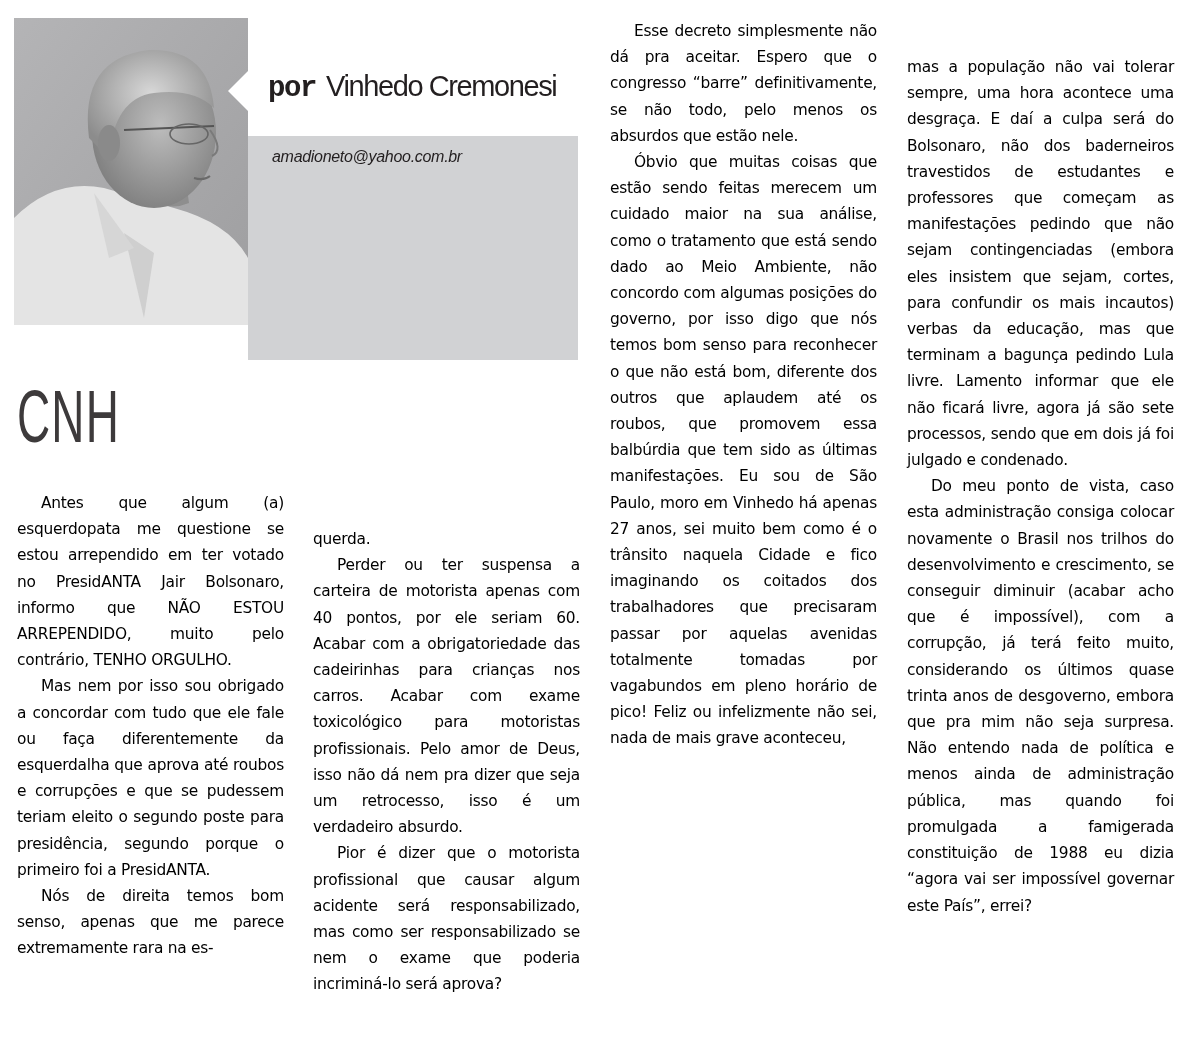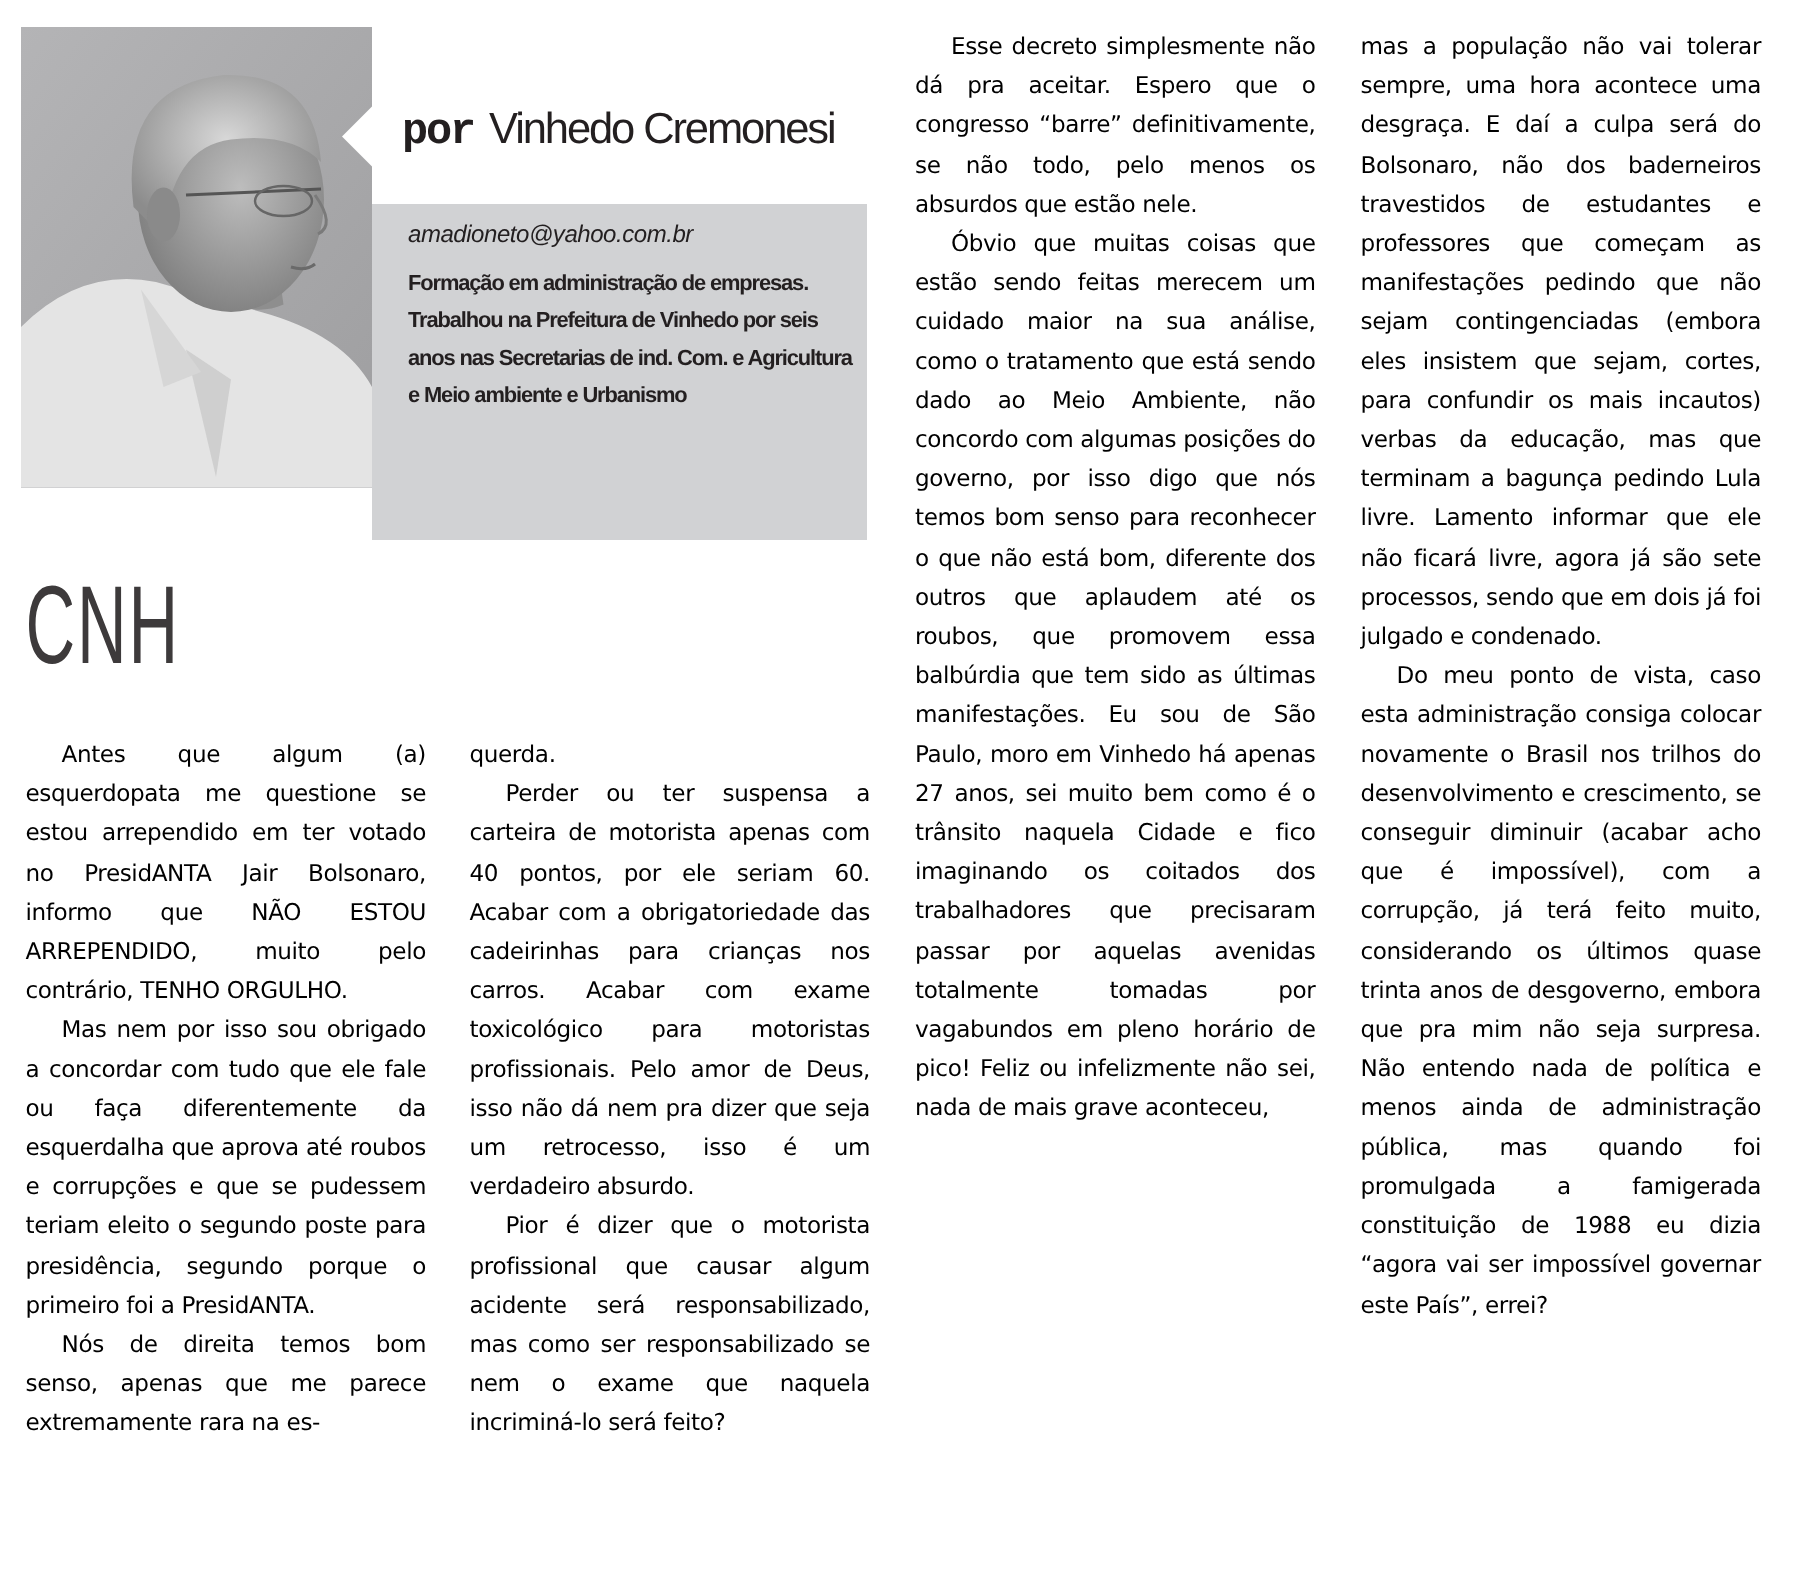--- a/index.html
+++ b/index.html
@@ -102,21 +102,21 @@
       letter-spacing: -0.25px;
       text-align: justify;
       text-align-last: auto;
       hyphens: manual;
       color: #000000;
     }
     .col p {
       margin: 0;
       text-indent: 24px;
     }
-    .col p.cont { text-indent: 0; }
+    .col p.cont { text-indent: 0; margin-top: 36px; }
     .col1 { left: 17px;  top: 490px; }
     .col2 { left: 313px; top: 490px; }
     .col3 { left: 610px; top: 18px; }
     .col4 { left: 907px; top: 18px; }
   </style>
 </head>
 <body>
 
 <div class="photo">
   <svg viewBox="0 0 234 307" preserveAspectRatio="none">
@@ -157,35 +157,34 @@
   </svg>
 </div>
 <div class="notch"></div>
 
 <div class="byline">
   <span class="por">por</span><span>Vinhedo Cremonesi</span>
 </div>
 
 <div class="bio-box">
   <div class="email">amadioneto@yahoo.com.br</div>
-  <div class="bio">Formação em administração de empresas. Trabalhou na Prefeitura de Vinhedo por seis anos nas Secretarias de ind. Com. e Agricultura e Meio ambiente e Urbanismo</div>
 </div>
 
 <div class="title">CNH</div>
 
 <div class="col col1">
   <p>Antes que algum (a) esquerdopata me questione se estou arrependido em ter votado no PresidANTA Jair Bolsonaro, informo que NÃO ESTOU ARREPENDIDO, muito pelo contrário, TENHO ORGULHO.</p>
   <p>Mas nem por isso sou obrigado a concordar com tudo que ele fale ou faça diferentemente da esquerdalha que aprova até roubos e corrupções e que se pudessem teriam eleito o segundo poste para presidência, segundo porque o primeiro foi a PresidANTA.</p>
   <p>Nós de direita temos bom senso, apenas que me parece extremamente rara na es-</p>
 </div>
 
 <div class="col col2">
   <p class="cont">querda.</p>
   <p>Perder ou ter suspensa a carteira de motorista apenas com 40 pontos, por ele seriam 60. Acabar com a obrigatoriedade das cadeirinhas para crianças nos carros. Acabar com exame toxicológico para motoristas profissionais. Pelo amor de Deus, isso não dá nem pra dizer que seja um retrocesso, isso é um verdadeiro absurdo.</p>
-  <p>Pior é dizer que o motorista profissional que causar algum acidente será responsabilizado, mas como ser responsabilizado se nem o exame que naquela incriminá-lo será feito?</p>
+  <p>Pior é dizer que o motorista profissional que causar algum acidente será responsabilizado, mas como ser responsabilizado se nem o exame que poderia incriminá-lo será aprova?</p>
 </div>
 
 <div class="col col3">
   <p>Esse decreto simplesmente não dá pra aceitar. Espero que o congresso “barre” definitivamente, se não todo, pelo menos os absurdos que estão nele.</p>
   <p>Óbvio que muitas coisas que estão sendo feitas merecem um cuidado maior na sua análise, como o tratamento que está sendo dado ao Meio Ambiente, não concordo com algumas posições do governo, por isso digo que nós temos bom senso para reconhecer o que não está bom, diferente dos outros que aplaudem até os roubos, que promovem essa balbúrdia que tem sido as últimas manifestações. Eu sou de São Paulo, moro em Vinhedo há apenas 27 anos, sei muito bem como é o trânsito naquela Cidade e fico imaginando os coitados dos trabalhadores que precisaram passar por aquelas avenidas totalmente tomadas por vagabundos em pleno horário de pico! Feliz ou infelizmente não sei, nada de mais grave aconteceu,</p>
 </div>
 
 <div class="col col4">
   <p class="cont">mas a população não vai tolerar sempre, uma hora acontece uma desgraça. E daí a culpa será do Bolsonaro, não dos baderneiros travestidos de estudantes e professores que começam as manifestações pedindo que não sejam contingenciadas (embora eles insistem que sejam, cortes, para confundir os mais incautos) verbas da educação, mas que terminam a bagunça pedindo Lula livre. Lamento informar que ele não ficará livre, agora já são sete processos, sendo que em dois já foi julgado e condenado.</p>
   <p>Do meu ponto de vista, caso esta administração consiga colocar novamente o Brasil nos trilhos do desenvolvimento e crescimento, se conseguir diminuir (acabar acho que é impossível), com a corrupção, já terá feito muito, considerando os últimos quase trinta anos de desgoverno, embora que pra mim não seja surpresa. Não entendo nada de política e menos ainda de administração pública, mas quando foi promulgada a famigerada constituição de 1988 eu dizia “agora vai ser impossível governar este País”, errei?</p>

